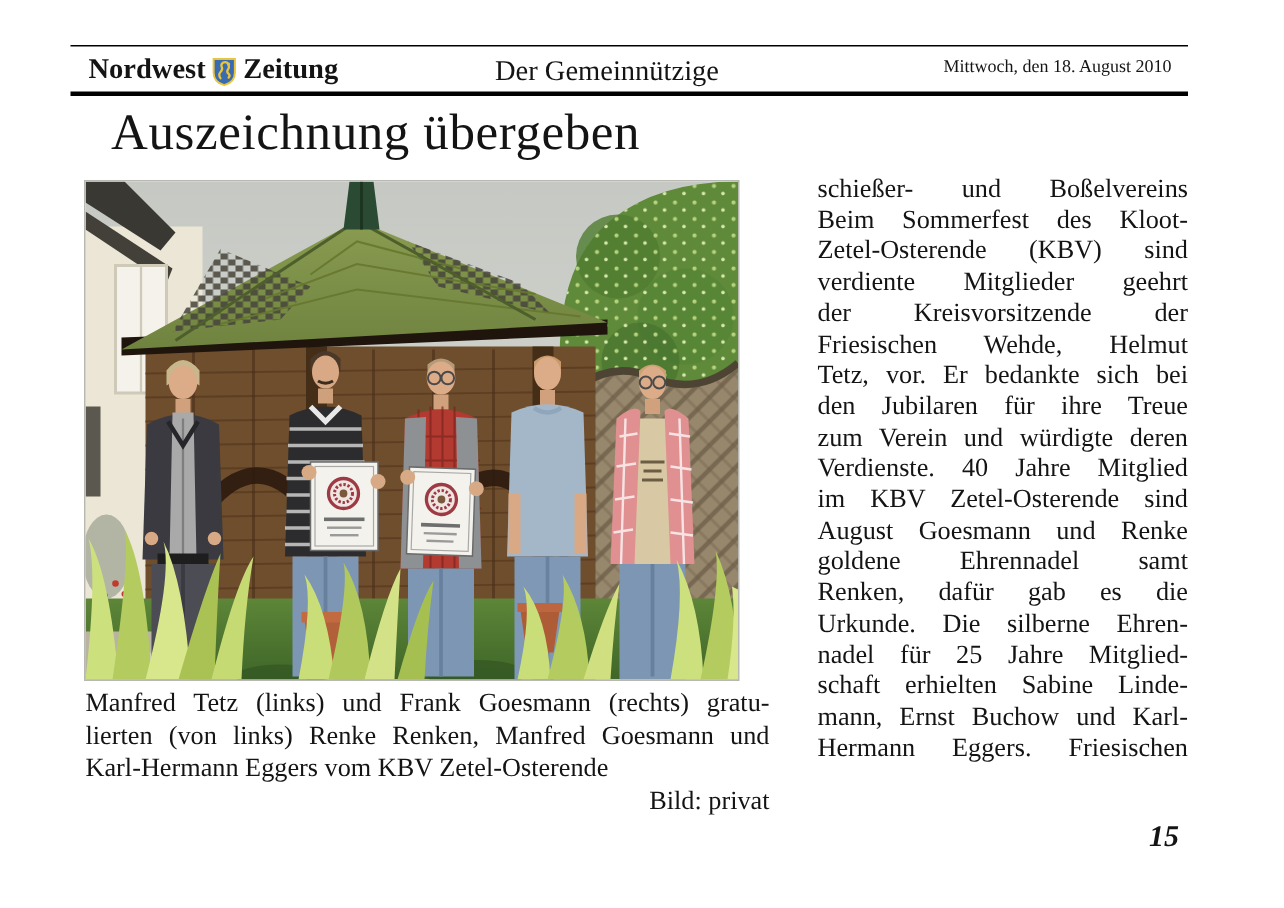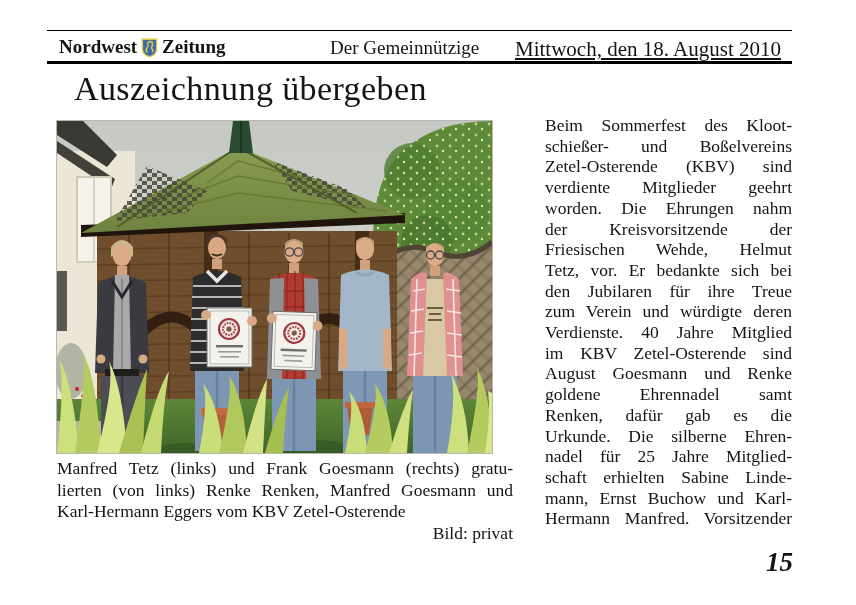--- a/index.html
+++ b/index.html
@@ -6,35 +6,35 @@
   .page{position:relative;width:856px;height:605px;background:#ffffff;
         font-family:"Liberation Serif",serif;color:#141414;overflow:hidden;}
   .rule{position:absolute;left:47px;width:745px;background:#000;}
   .rule-thin{top:30px;height:1px;}
   .rule-thick{top:61px;height:3px;}
   .masthead{position:absolute;top:36px;left:0;width:100%;height:26px;text-align:right;}
   .brand{position:absolute;left:59px;top:0;font-weight:bold;font-size:19px;
          display:flex;align-items:center;gap:2px;white-space:nowrap;}
   .brand .shield{display:inline-block;margin:0 2px -2px 2px;}
   .center-title{position:absolute;left:330px;top:1px;font-size:19px;}
-  .date{position:absolute;right:75px;top:1px;font-size:21px;text-decoration:underline;}
+  .date{position:absolute;right:75px;top:1px;font-size:12px;}
   .headline{position:absolute;left:74px;top:70px;margin:0;font-size:34px;
             font-weight:normal;letter-spacing:.4px;}
   .photo{position:absolute;left:57px;top:121px;width:435px;height:332px;
          outline:1px solid #b8b8b2;}
   .photo svg{display:block;}
   .caption{position:absolute;left:57px;top:458px;width:456px;
            font-size:17.5px;line-height:21.6px;}
   .cap-line{text-align:justify;text-align-last:justify;}
   .cap-line:last-child{text-align-last:left;}
   .credit{text-align:right;}
   .body-col{position:absolute;left:545px;top:115px;width:247px;
             font-size:17.5px;line-height:20.7px;}
   .body-line{text-align:justify;text-align-last:justify;}
-  .page-number{position:absolute;top:547px;left:766px;font-size:27px;
+  .page-number{position:absolute;top:547px;left:766px;font-size:20px;
                font-weight:bold;font-style:italic;}
 </style>
 </head>
 <body>
 
 <div class="page">
 
   <div class="rule rule-thin"></div>
 
   <div class="masthead">
@@ -326,36 +326,35 @@
   <div class="caption">
     <div>
         <div class="cap-line">Manfred Tetz (links) und Frank Goesmann (rechts) gratu-</div>
         <div class="cap-line">lierten (von links) Renke Renken, Manfred Goesmann und</div>
         <div class="cap-line">Karl-Hermann Eggers vom KBV Zetel-Osterende</div>
       </div>
     <div class="credit">Bild: privat</div>
   </div>
 
   <div class="body-col">
+      <div class="body-line">schießer- und Boßelvereins</div>
       <div class="body-line">Beim Sommerfest des Kloot-</div>
-      <div class="body-line">schießer- und Boßelvereins</div>
       <div class="body-line">Zetel-Osterende (KBV) sind</div>
       <div class="body-line">verdiente Mitglieder geehrt</div>
-      <div class="body-line">worden. Die Ehrungen nahm</div>
       <div class="body-line">der Kreisvorsitzende der</div>
       <div class="body-line">Friesischen Wehde, Helmut</div>
       <div class="body-line">Tetz, vor. Er bedankte sich bei</div>
       <div class="body-line">den Jubilaren für ihre Treue</div>
       <div class="body-line">zum Verein und würdigte deren</div>
       <div class="body-line">Verdienste. 40 Jahre Mitglied</div>
       <div class="body-line">im KBV Zetel-Osterende sind</div>
       <div class="body-line">August Goesmann und Renke</div>
       <div class="body-line">goldene Ehrennadel samt</div>
       <div class="body-line">Renken, dafür gab es die</div>
       <div class="body-line">Urkunde. Die silberne Ehren-</div>
       <div class="body-line">nadel für 25 Jahre Mitglied-</div>
       <div class="body-line">schaft erhielten Sabine Linde-</div>
       <div class="body-line">mann, Ernst Buchow und Karl-</div>
-      <div class="body-line">Hermann Manfred. Vorsitzender</div>
+      <div class="body-line">Hermann Eggers. Friesischen</div>
     </div>
 
   <div class="page-number">15</div>
 </div>
 
 </body></html>

